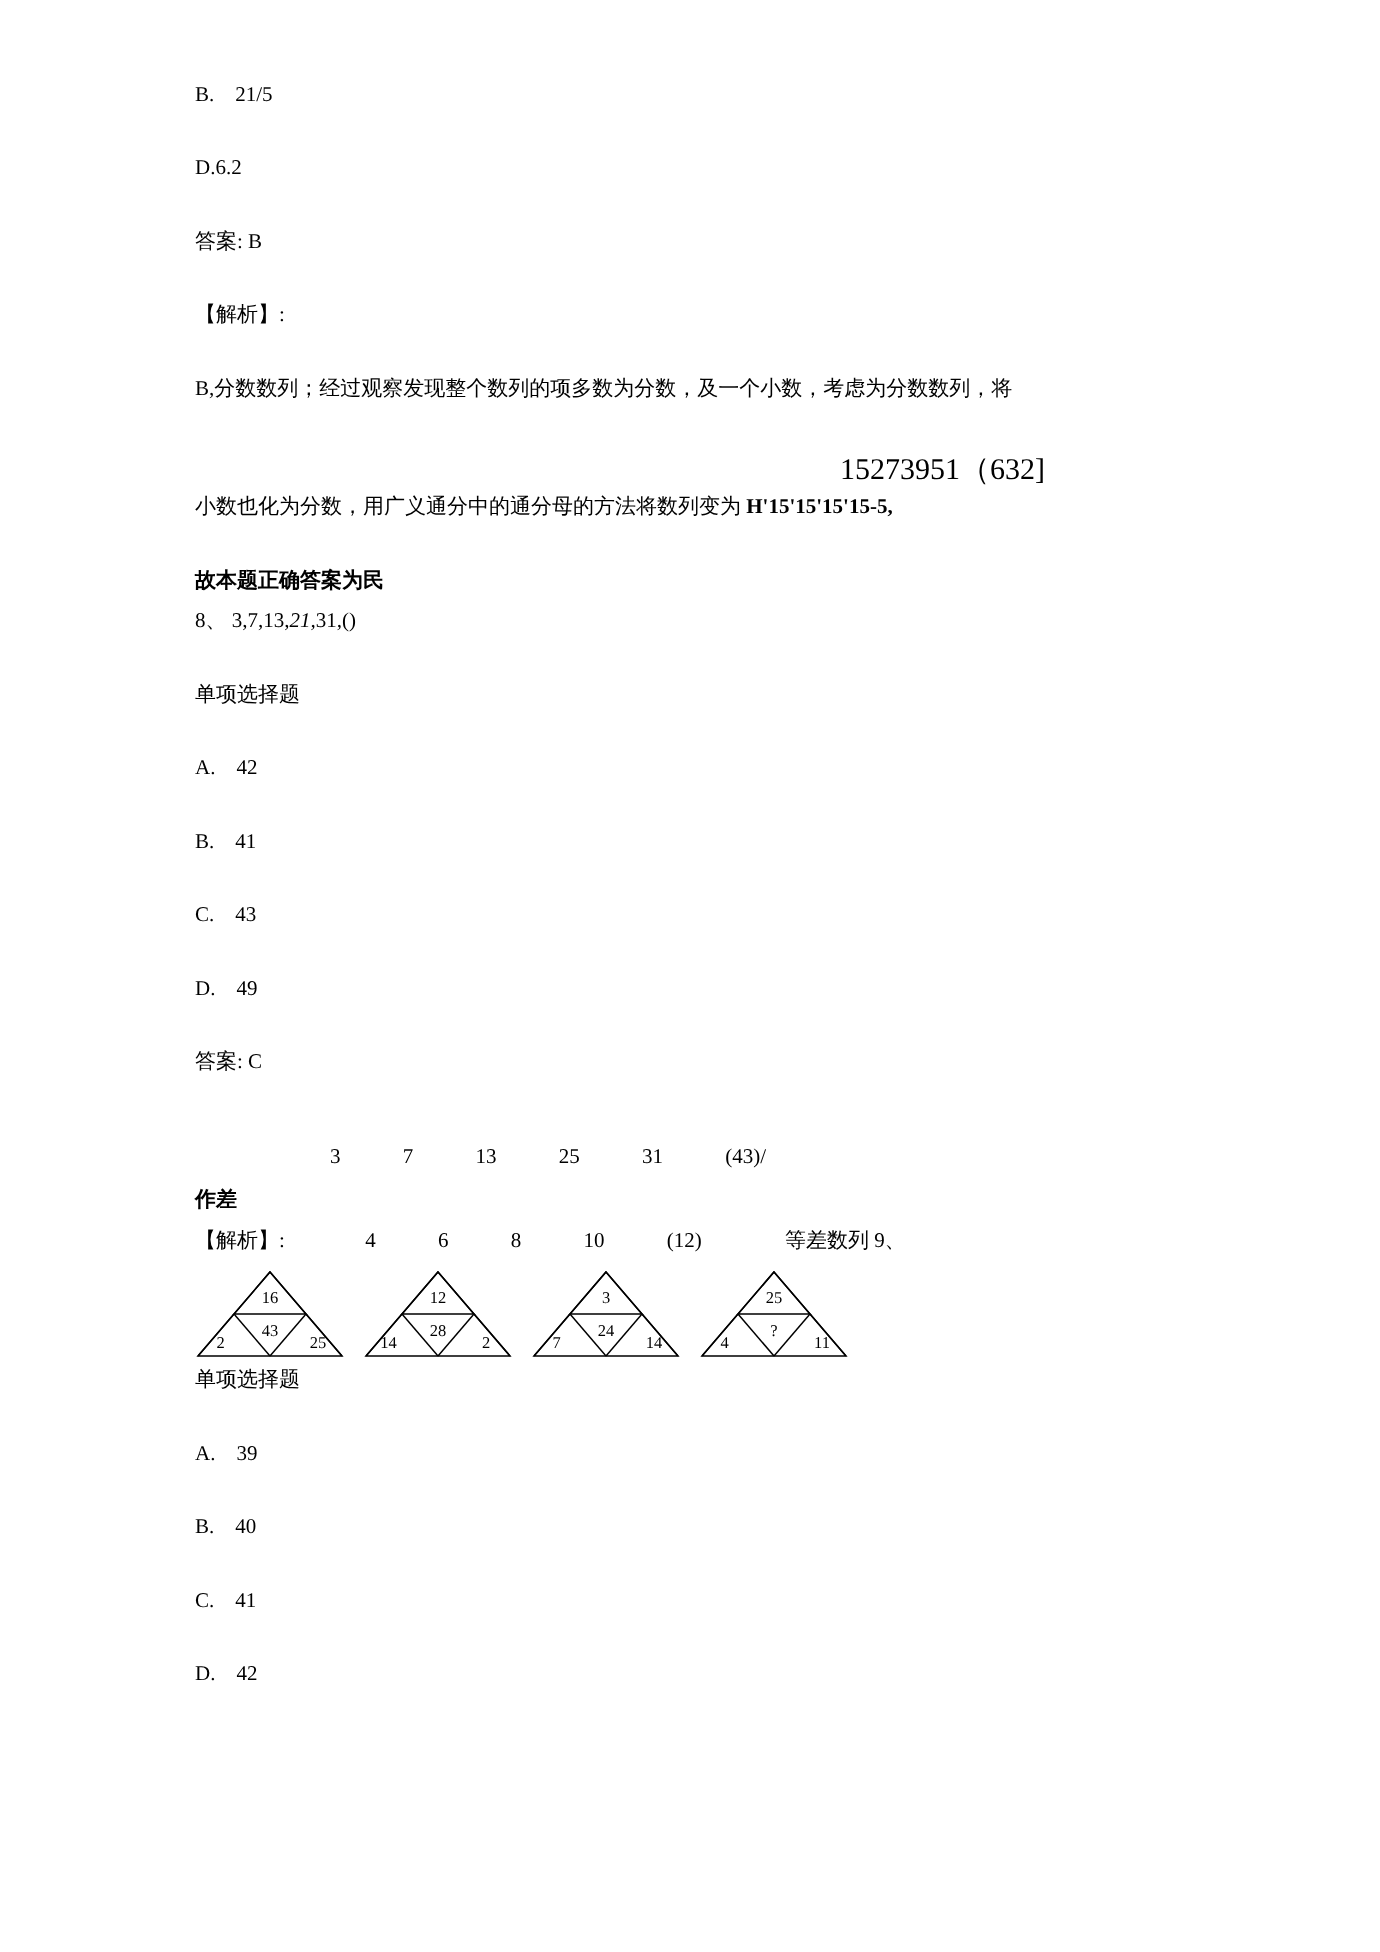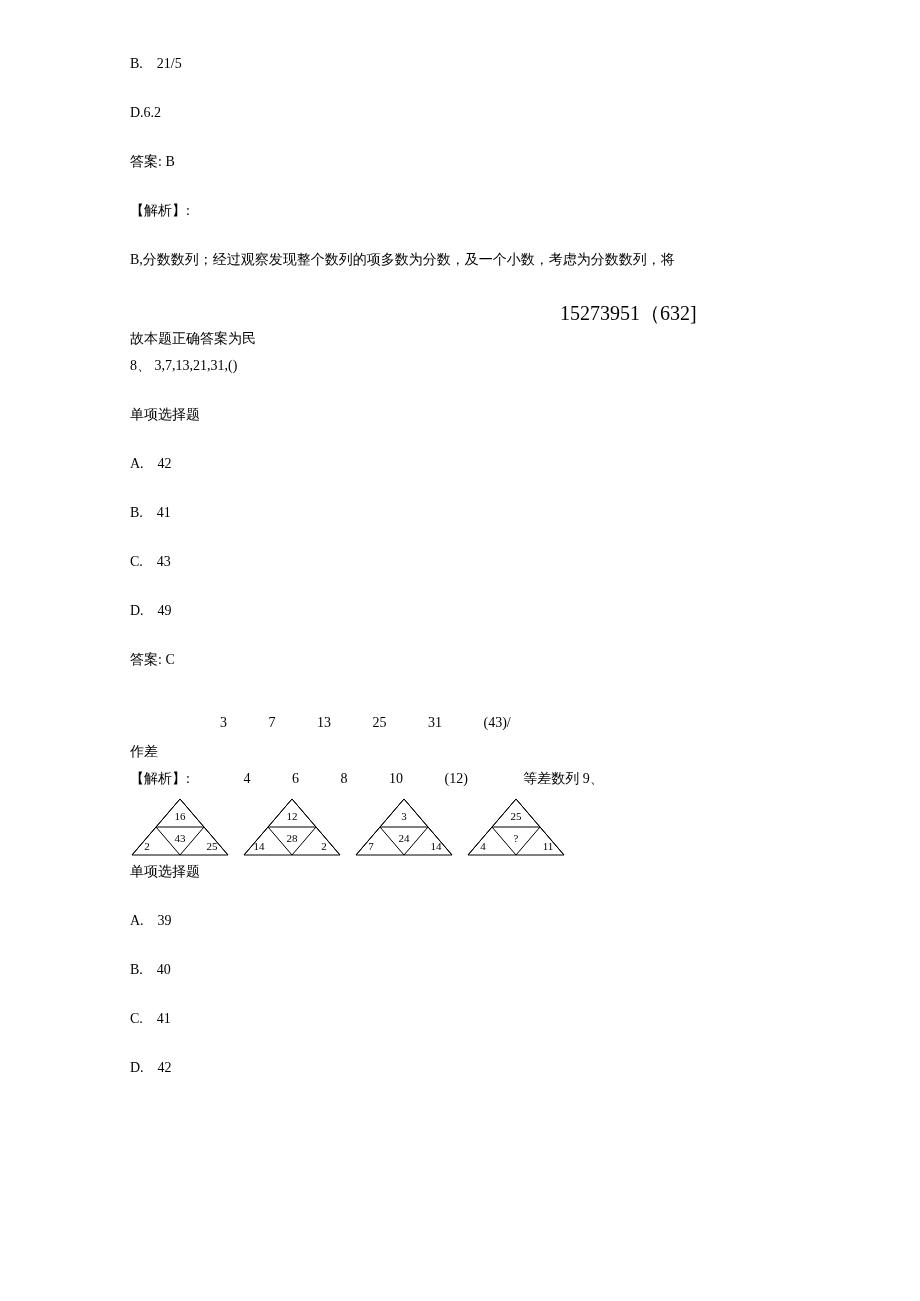--- a/index.html
+++ b/index.html
@@ -13,22 +13,24 @@
   }
   .page {
     padding: 53px 130px 40px 130px;
     line-height: 1.5;
   }
   .line {
     margin: 0 0 28px 0;
   }
   .line-tight {
     margin: 0 0 6px 0;
+    font-weight: bold;
   }
   .italic-frag {
+    font-style: italic;
   }
   .right-inset {
     margin-left: 430px;
     font-weight: normal;
     font-family: "Times New Roman", serif;
     font-size: 20px;
   }
   .bold-frag {
     font-weight: bold;
     font-family: "Times New Roman", serif;
@@ -88,20 +90,23 @@
 <body>
 
 <div class="page">
 
   <div class="line">B.　21/5</div>
   <div class="line">D.6.2</div>
   <div class="line">答案: B</div>
   <div class="line">【解析】:</div>
   <div class="line">B,分数数列；经过观察发现整个数列的项多数为分数，及一个小数，考虑为分数数列，将</div>
   <div class="right-inset">15273951（632]</div>
+  <div class="line">
+    <span>小数也化为分数，用广义通分中的通分母的方法将数列变为 </span><span class="bold-frag">H'15'15'15'15-5,</span>
+  </div>
   <div class="line-tight">故本题正确答案为民</div>
 
   <div class="line">
     <span>8、 3,7,13,</span><span class="italic-frag">21,</span><span>31,()</span>
   </div>
   <div class="line">单项选择题</div>
   <div class="opt-line">A.　42</div>
   <div class="opt-line">B.　41</div>
   <div class="opt-line">C.　43</div>
   <div class="opt-line">D.　49</div>

